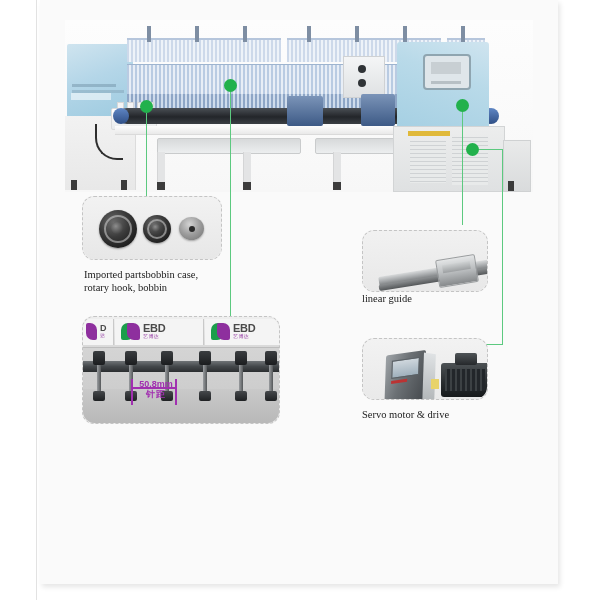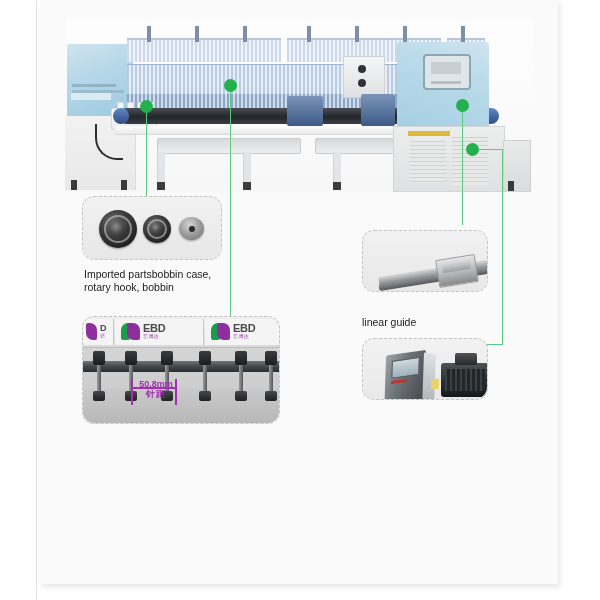--- a/index.html
+++ b/index.html
@@ -232,21 +232,21 @@
     box-sizing: border-box;
   }
   .callout-photo {
     position: absolute;
     inset: 0;
     border-radius: 12px;
     overflow: hidden;
   }
   .caption {
     position: absolute;
-    font-family: Liberation Sans, sans-serif;
+    font-family: Liberation Serif, serif;
     font-size: 10.5px;
     line-height: 13px;
     color: #1a1a1a;
     white-space: pre-line;
   }
 
   
   .bobbin-bg{position:absolute;inset:0;background:linear-gradient(180deg,#f2f2f2,#e7e7e7);}
   .hook {
     position:absolute; border-radius:50%;
@@ -510,38 +510,39 @@
 rotary hook, bobbin</div>
 
     <div class="callout" style="left:322px; top:230px; width:126px; height:62px;">
       <div class="callout-photo">
         <div class="lg-bg"></div>
         <div class="lg-rail"></div>
         <div class="lg-rail2"></div>
         <div class="lg-block"></div>
       </div>
     </div>
-    <div class="caption" style="left:322px; top:316px; width:160px;">linear guide</div>
+    <div class="caption" style="left:322px; top:292px; width:160px;">linear guide</div>
 
     <div class="callout" style="left:322px; top:338px; width:126px; height:62px;">
       <div class="callout-photo">
         <div class="sv-bg"></div>
         <div class="sv-drive">
           <div class="screen"></div>
           <div class="red"></div>
           <div class="side"></div>
         </div>
         <div class="sv-yellow"></div>
         <div class="sv-motor">
           <div class="cap"></div>
           <div class="fins"></div>
 
         </div>
       </div>
     </div>
+    <div class="caption" style="left:322px; top:408px; width:160px;">Servo motor &amp; drive</div>
 
     <div class="callout" style="left:42px; top:316px; width:198px; height:108px;">
       <div class="callout-photo">
         <div class="nd-bg"></div>
         <div class="nd-top">
           <div class="nd-panel" style="left:0px; width:30px;"></div>
           <div class="nd-panel" style="left:32px; width:88px;"></div>
           <div class="nd-panel" style="left:122px; width:76px;"></div>
         </div>
 

